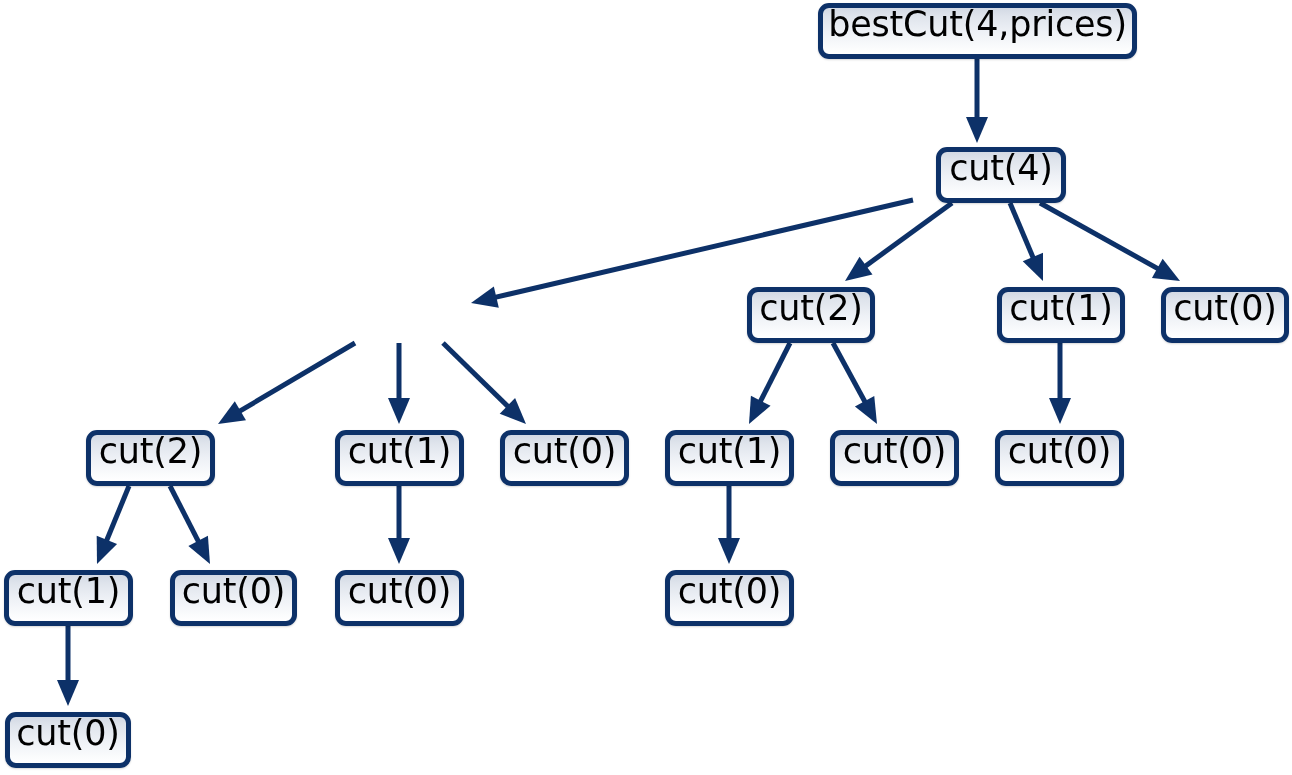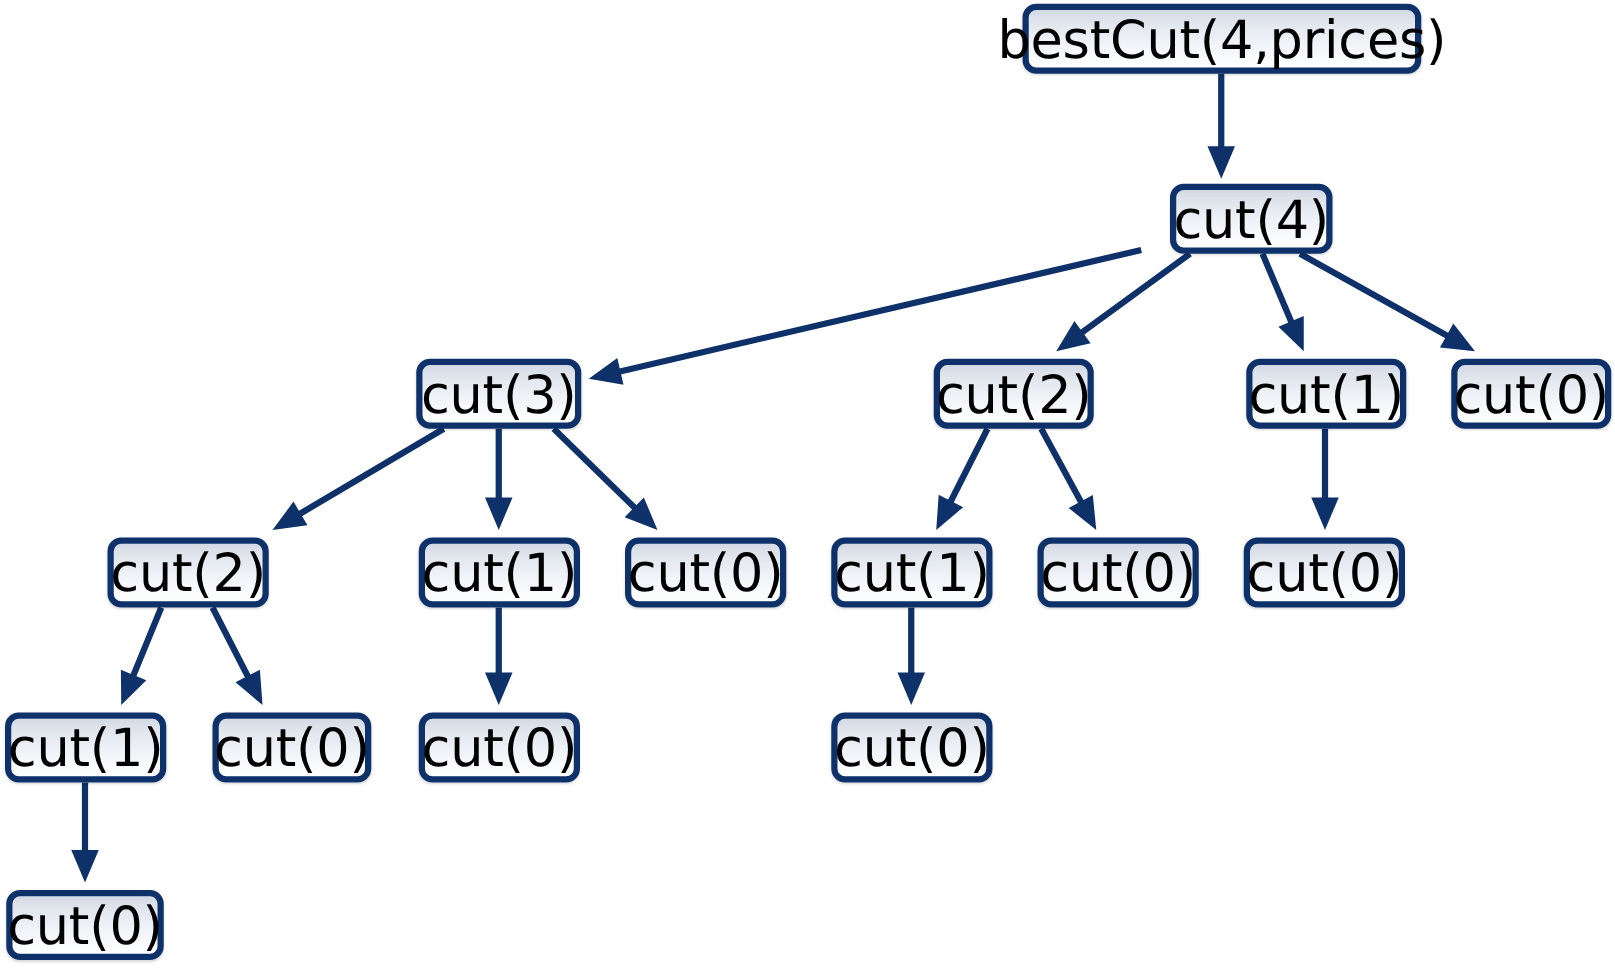--- a/index.html
+++ b/index.html
@@ -38,24 +38,24 @@
     box-sizing: border-box;
     border: 5px solid #0d3168;
     border-radius: 11px;
     background: linear-gradient(to bottom,
                 #d3d9e4 0%,
                 #dfe4ec 18%,
                 #eef1f6 52%,
                 #fbfcfd 88%,
                 #ffffff 100%);
     display: flex;
-    align-items: flex-end;
+    align-items: flex-start;
     justify-content: center;
     color: #000000;
-    font-size: 42px;
+    font-size: 35px;
     line-height: 1;
     letter-spacing: -0.2px;
     white-space: nowrap;
     box-shadow: 0 1px 2px rgba(0,0,0,0.16);
   }
   .node-label {
     display: block;
     transform: translateY(-1px);
   }
 </style>
@@ -131,23 +131,20 @@
       </g>
     </svg>
 
   <div id="node-layer">
       <div class="node" style="left: 818px; top: 3px; width: 319px; height: 56px;">
         <span class="node-label">bestCut(4,prices)</span>
       </div>
       <div class="node" style="left: 936px; top: 147px; width: 130px; height: 56px;">
         <span class="node-label">cut(4)</span>
       </div>
-      <div class="node" style="left: 333px; top: 287px; width: 132px; height: 56px;">
-        <span class="node-label">cut(3)</span>
-      </div>
       <div class="node" style="left: 747px; top: 287px; width: 128px; height: 56px;">
         <span class="node-label">cut(2)</span>
       </div>
       <div class="node" style="left: 997px; top: 287px; width: 128px; height: 56px;">
         <span class="node-label">cut(1)</span>
       </div>
       <div class="node" style="left: 1161px; top: 287px; width: 128px; height: 56px;">
         <span class="node-label">cut(0)</span>
       </div>
       <div class="node" style="left: 86px; top: 430px; width: 129px; height: 56px;">

